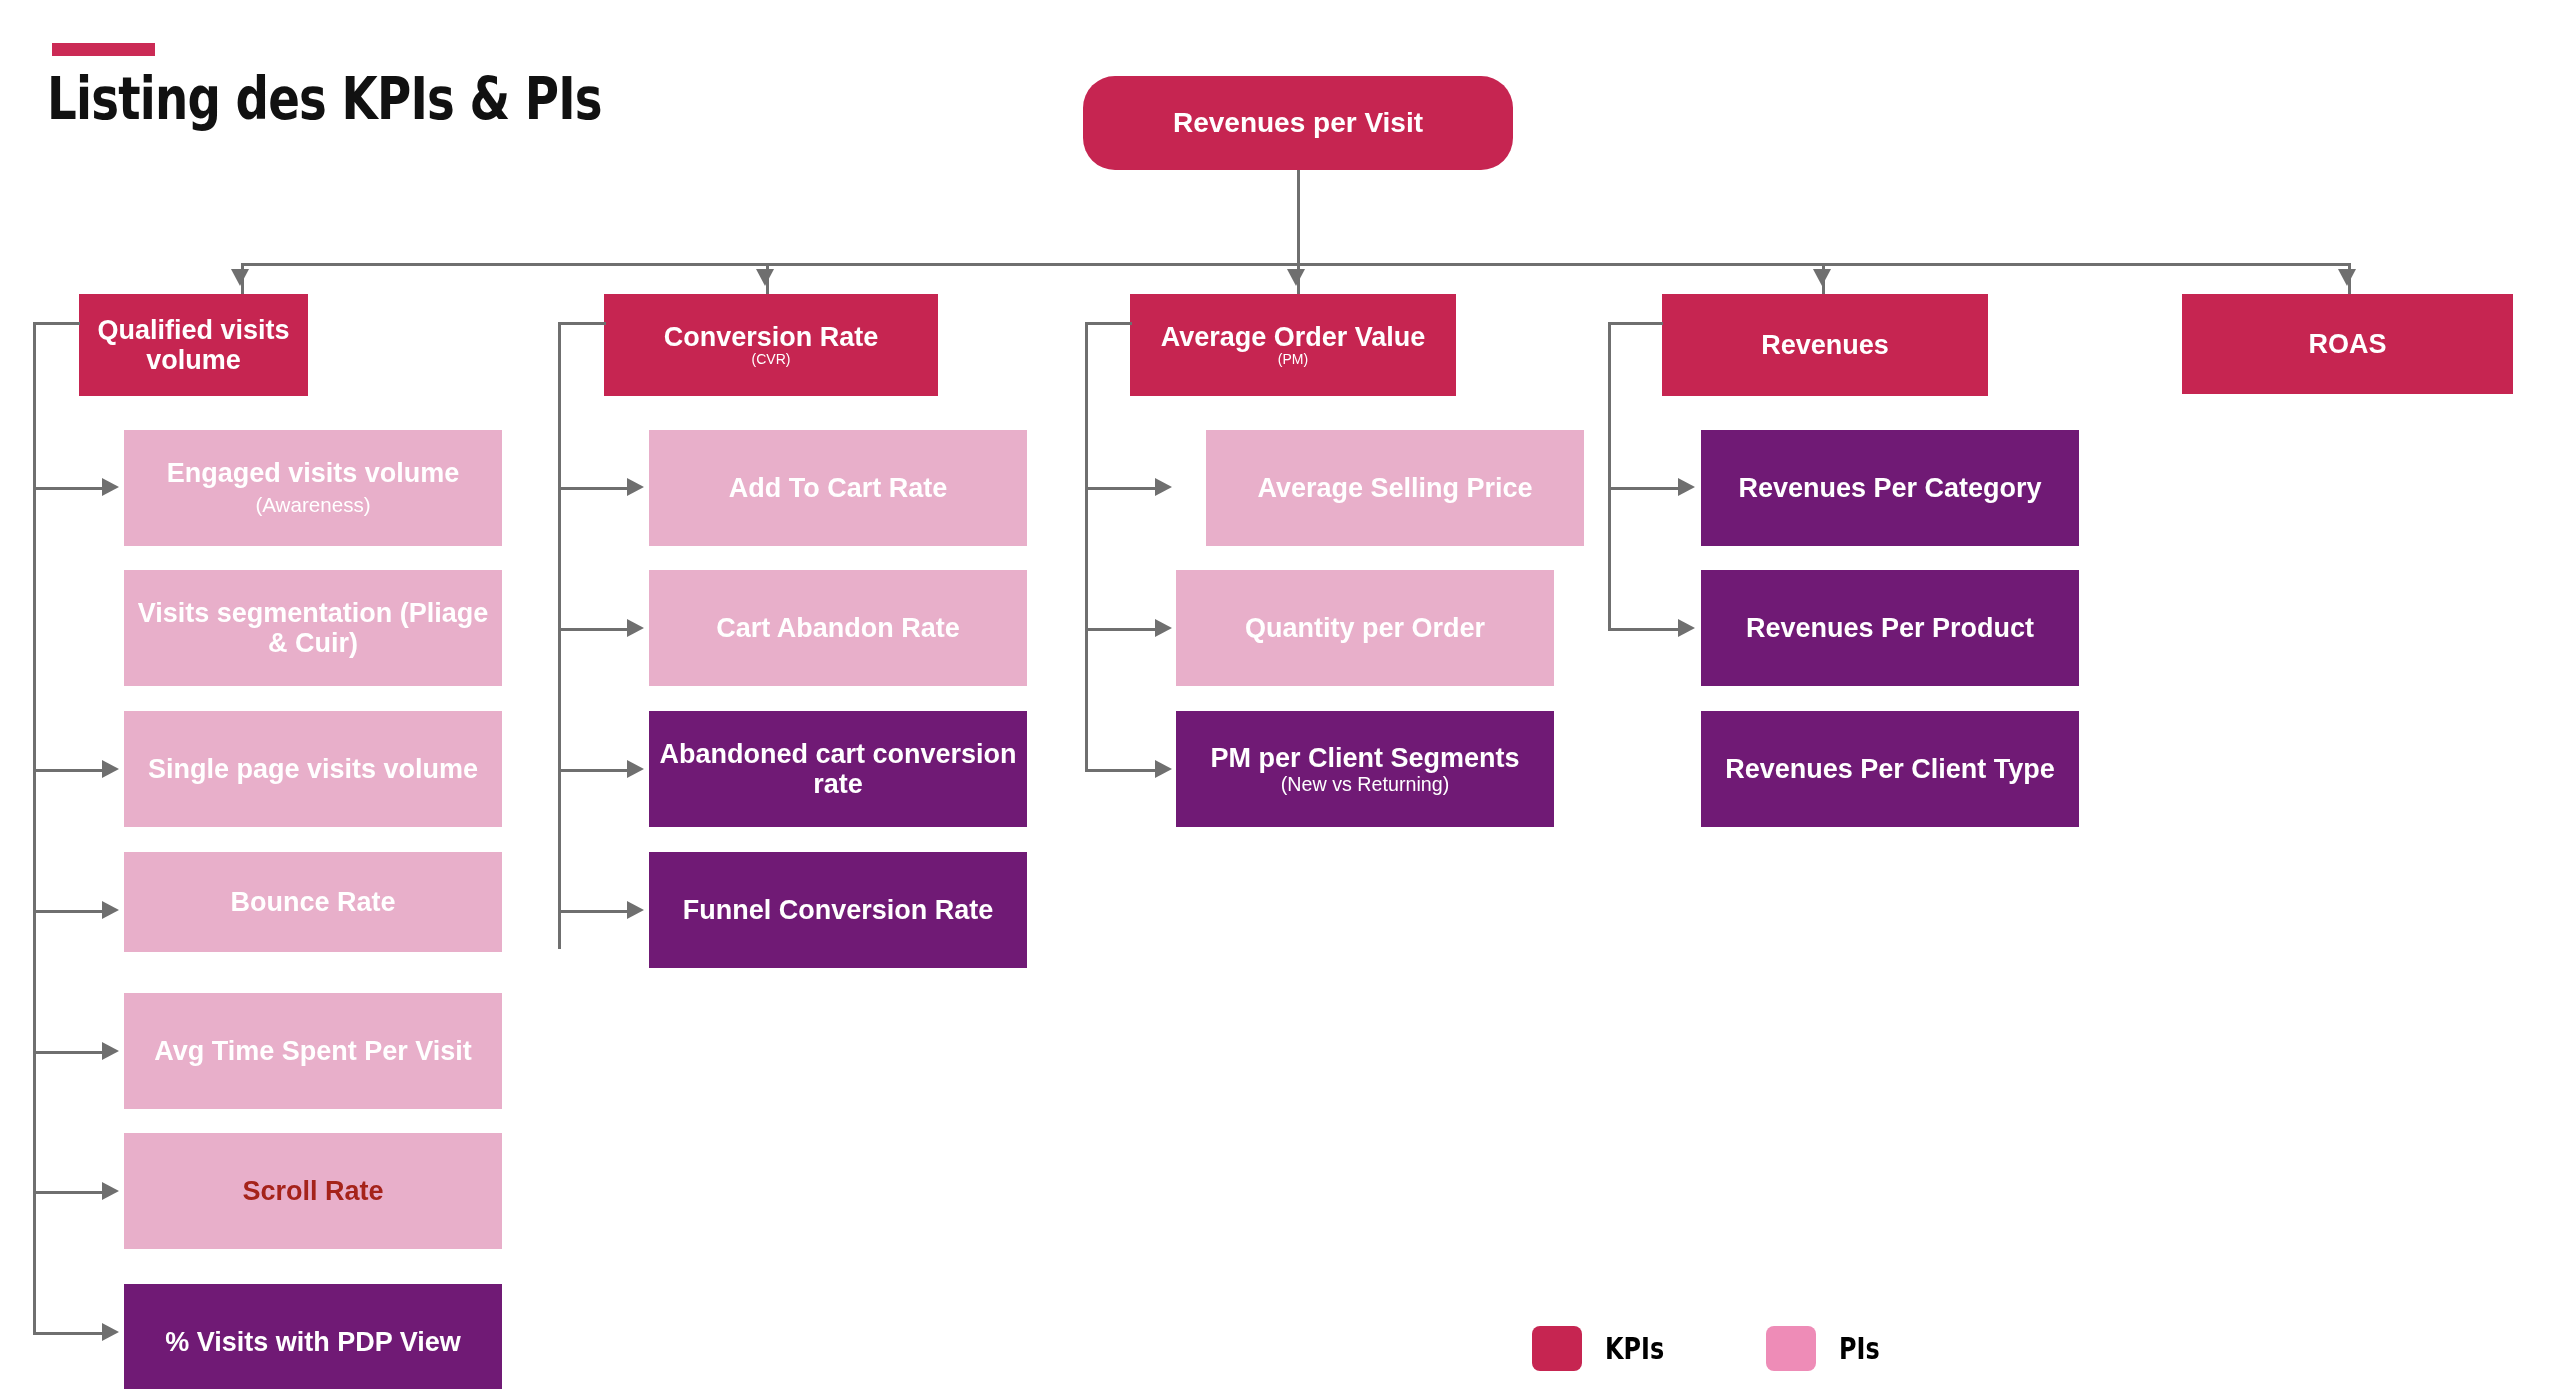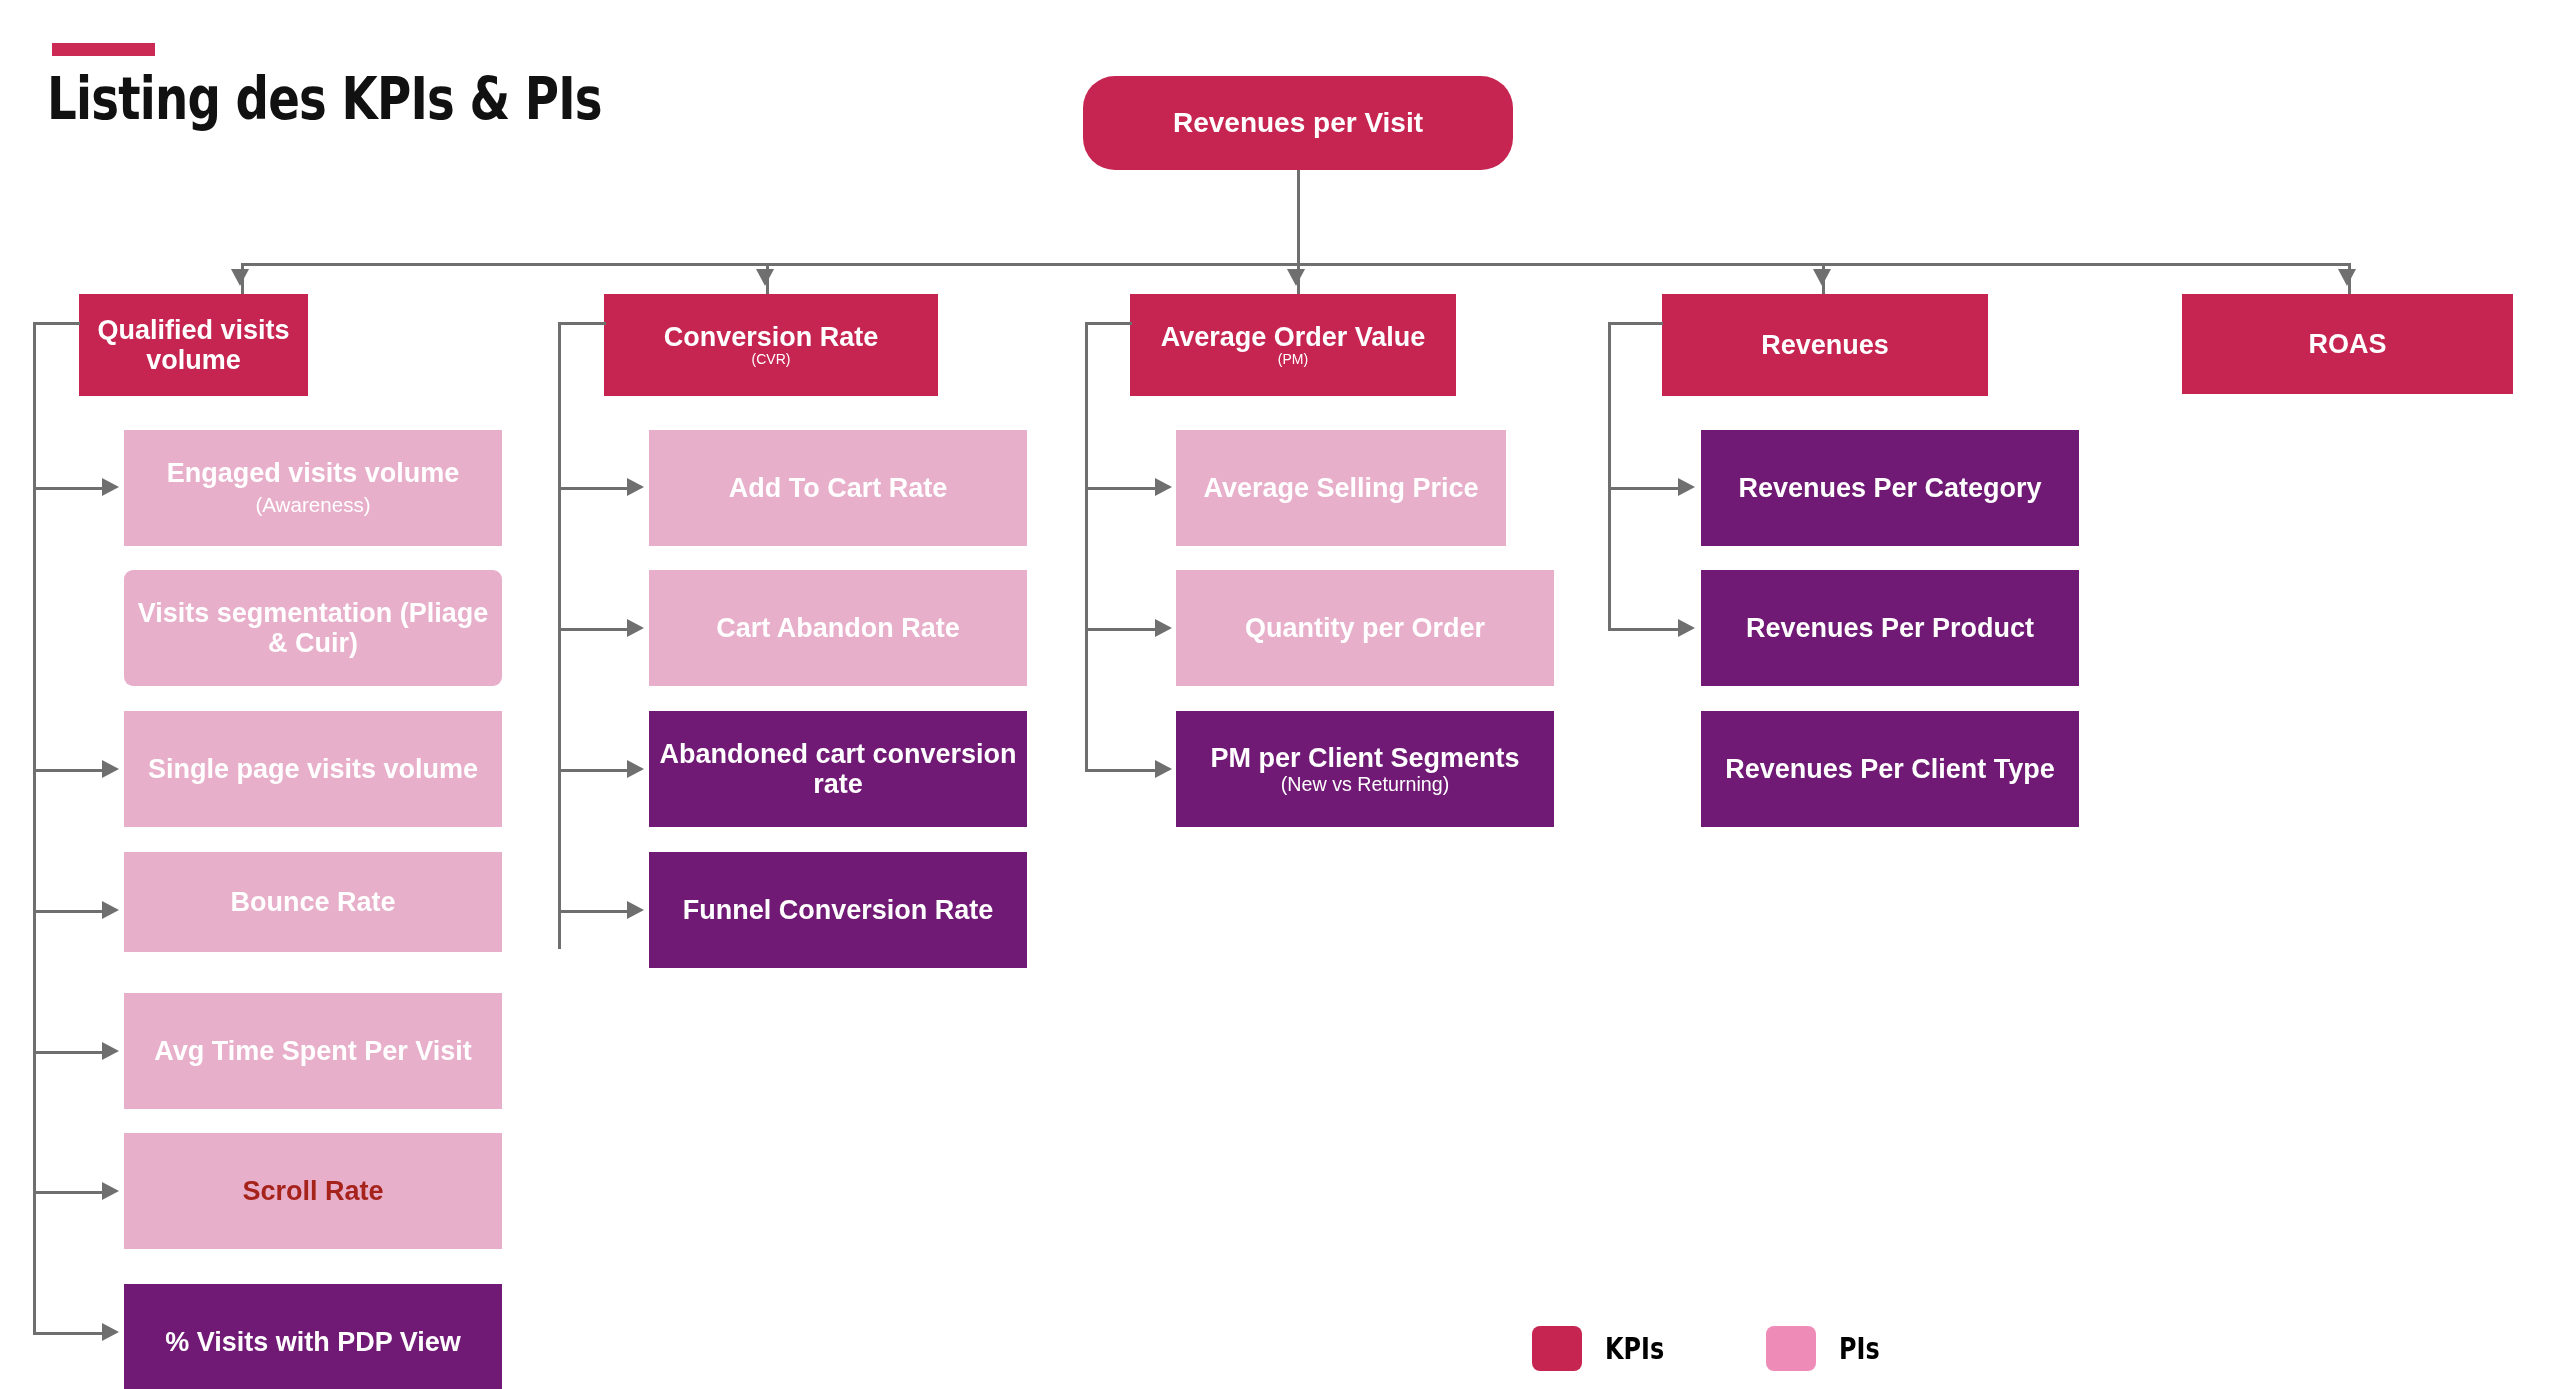--- a/index.html
+++ b/index.html
@@ -107,21 +107,21 @@
   <div class="ln hline" style="left:33px;top:1332px;width:73px;"></div>
   <div class="arrow-r" style="left:102px;top:1323px;"></div>
 
   <div class="node pi child-node" style="left:124px;top:430px;width:378px;height:116px;">
     <span class="inline-row">
       <span class="t1">Engaged visits volume</span>
       <span class="sub">(Awareness)</span>
     </span>
   </div>
 
-  <div class="node pi child-node" style="left:124px;top:570px;width:378px;height:116px;border-radius:9px;">
+  <div class="node pi child-node" style="left:124px;top:570px;width:378px;height:116px;">
     <span class="t1">Visits segmentation (Pliage &amp; Cuir)</span>
   </div>
 
   <div class="node pi child-node" style="left:124px;top:711px;width:378px;height:116px;">
     <span class="t1">Single page visits volume</span>
   </div>
 
   <div class="node pi child-node" style="left:124px;top:852px;width:378px;height:100px;">
     <span class="t1">Bounce Rate</span>
   </div>
@@ -174,21 +174,21 @@
 
   <div class="ln hline" style="left:1085px;top:322px;width:47px;"></div>
   <div class="ln vline" style="left:1085px;top:322px;height:448px;"></div>
   <div class="ln hline" style="left:1085px;top:487px;width:74px;"></div>
   <div class="arrow-r" style="left:1155px;top:478px;"></div>
   <div class="ln hline" style="left:1085px;top:628px;width:74px;"></div>
   <div class="arrow-r" style="left:1155px;top:619px;"></div>
   <div class="ln hline" style="left:1085px;top:769px;width:74px;"></div>
   <div class="arrow-r" style="left:1155px;top:760px;"></div>
 
-  <div class="node pi child-node" style="left:1176px;top:430px;width:330px;height:116px;align-items:center;">
+  <div class="node pi child-node" style="left:1206px;top:430px;width:378px;height:116px;align-items:center;">
     <span class="t1">Average Selling Price</span>
   </div>
   <div class="node pi child-node" style="left:1176px;top:570px;width:378px;height:116px;">
     <span class="t1">Quantity per Order</span>
   </div>
   <div class="node sup child-node" style="left:1176px;top:711px;width:378px;height:116px;">
     <span class="t1">PM per Client Segments</span>
     <span class="sub">(New vs Returning)</span>
   </div>
 

